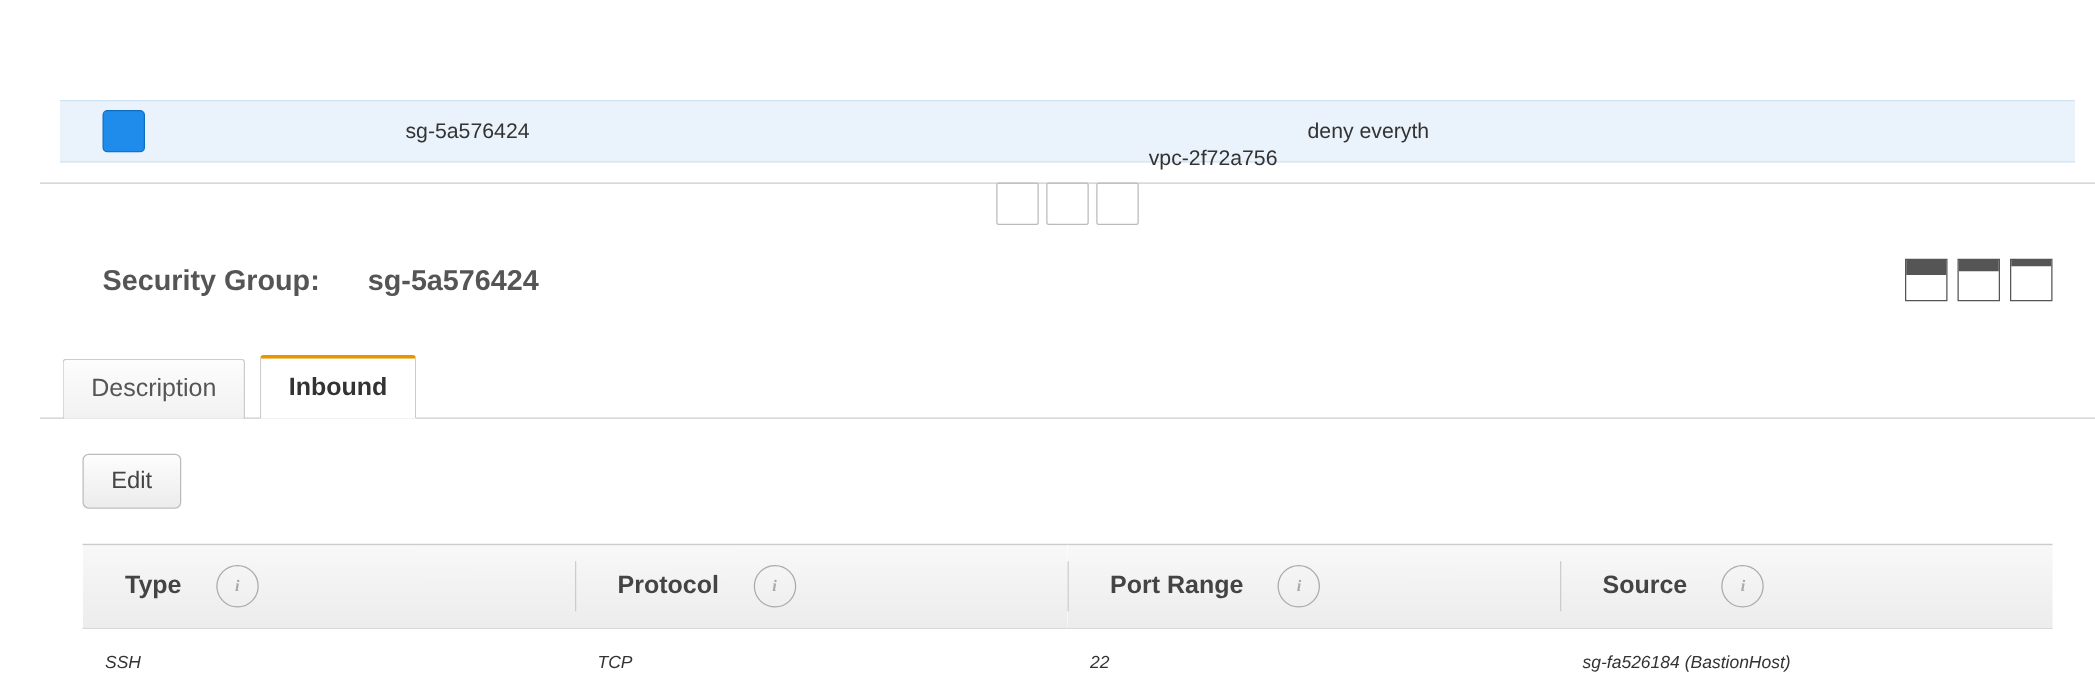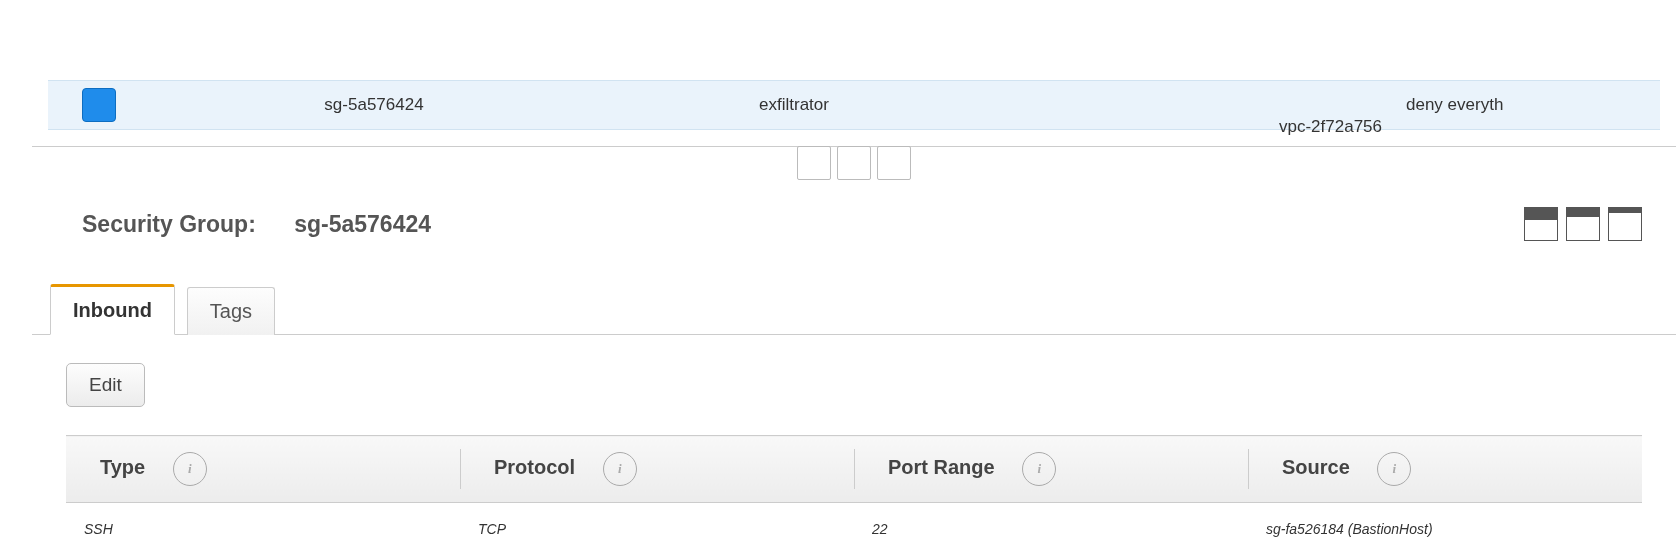--- a/index.html
+++ b/index.html
@@ -203,21 +203,20 @@
 </head>
 <body>
 
 <div class="list-area">
   <div class="list-header-stub"></div>
   <div class="list-row">
     <div class="list-cell col-check">
       <span class="checkbox-checked"></span>
     </div>
     <div class="list-cell col-sgid">sg-5a576424</div>
-    <div class="list-cell col-name">exfiltrator</div>
     <div class="list-cell col-vpc">vpc-2f72a756</div>
     <div class="list-cell col-desc">deny everyth</div>
   </div>
 </div>
 
 <div class="splitter">
   <span></span>
   <span></span>
   <span></span>
 </div>
@@ -227,22 +226,22 @@
     <span>Security Group: </span><span>sg-5a576424</span>
   </div>
   <div class="layout-icons">
     <span class="layout-icon lg"></span>
     <span class="layout-icon md"></span>
     <span class="layout-icon sm"></span>
   </div>
 </div>
 
 <div class="tabs">
+  <div class="tab">Description</div>
   <div class="tab active">Inbound</div>
-  <div class="tab">Tags</div>
 </div>
 
 <div class="tab-content">
   <button class="edit-btn">Edit</button>
 
   <table class="rules-table">
     <thead>
       <tr>
         <th class="col-type">
           <span>Type</span>

